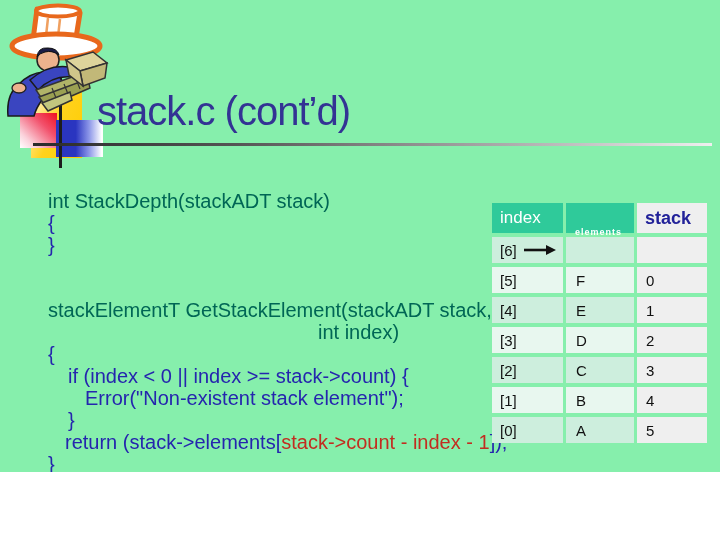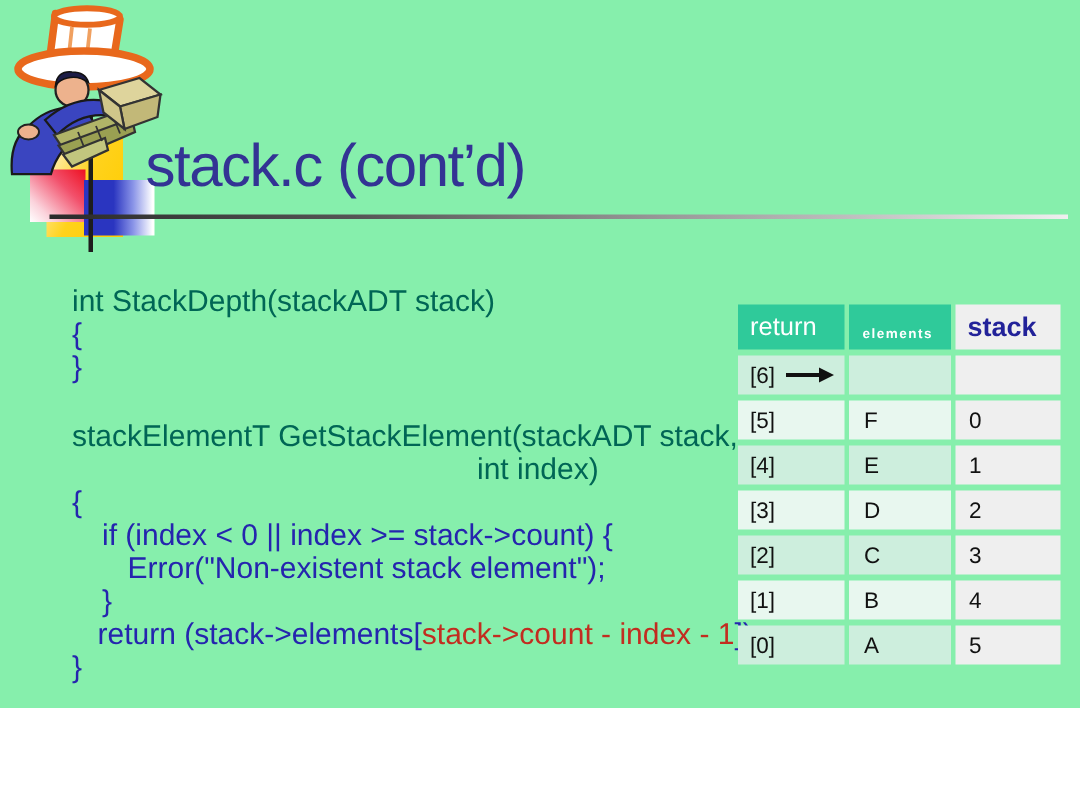--- a/index.html
+++ b/index.html
@@ -16,33 +16,33 @@
   .deco-vline{position:absolute;left:59px;top:76px;width:3px;height:92px;background:#1d1d1d;}
   .deco-hline{position:absolute;left:33px;top:143px;width:679px;height:3px;
     background:linear-gradient(90deg,#2a2a2a 0%,#555 30%,#8d8d8d 55%,#bdbdbd 78%,#efefef 100%);}
   .clipart{position:absolute;left:6px;top:2px;}
 
   .title{position:absolute;left:97px;top:89px;margin:0;font-size:40px;font-weight:400;
     color:#333394;letter-spacing:-1px;white-space:nowrap;}
 
   .code{position:absolute;left:48px;font-size:20px;line-height:22px;white-space:pre;}
   .code1{top:190px;}
-  .code2{top:280px;}
+  .code2{top:299px;}
   .c-teal{color:#006655;}
   .c-blue{color:#2525ae;}
   .c-red{color:#c22d20;}
 
   
   .stack-table{position:absolute;left:492px;top:203px;display:grid;
     grid-template-columns:71px 68px 70px;grid-template-rows:30px repeat(7,26px);
     gap:4px 3px;}
   .th,.td{display:flex;align-items:center;}
   .th-mint{background:#2fca9a;color:#ffffff;}
   .th-count{font-size:17px;padding-left:8px;}
-  .th-elements{font-size:9px;font-weight:bold;letter-spacing:1px;padding-left:9px;align-items:flex-start;padding-top:14px;}
+  .th-elements{font-size:9px;font-weight:bold;letter-spacing:1px;padding-left:9px;align-items:flex-start;padding-top:24px;}
   .th-gray{background:#efefef;color:#222299;font-weight:bold;font-size:18px;padding-left:8px;}
   .td{font-size:15px;color:#111;}
   .td-count{padding-left:8px;}
   .td-elements{padding-left:10px;}
   .td-index{background:#efefef;padding-left:9px;}
   .shade-dark{background:#cdeedd;}
   .shade-light{background:#e8f7ef;}
   .arrow-wrap{margin-left:7px;display:flex;align-items:center;}
 
   .pagenum{position:absolute;left:678px;top:498px;font-size:13px;color:#7a7a7a;}
@@ -84,21 +84,21 @@
     <path d="M60,58 L74,69 L77,84 L63,73 Z" fill="#d0c68a" stroke="#333" stroke-width="1.5"></path>
   </svg>
 
   <h1 class="title">stack.c (cont’d)</h1>
 
   <div class="code code1" id="code1"><div class="code-line"><span class="c-teal">int StackDepth(stackADT stack)</span></div><div class="code-line"><span class="c-blue">{</span></div><div class="code-line"><span class="c-blue">}</span></div></div>
   <div class="code code2" id="code2"><div class="code-line"><span class="c-teal">stackElementT GetStackElement(stackADT stack,</span></div><div class="code-line" style="padding-left: 270px;"><span class="c-teal">int index)</span></div><div class="code-line"><span class="c-blue">{</span></div><div class="code-line" style="padding-left: 20px;"><span class="c-blue">if (index &lt; 0 || index &gt;= stack-&gt;count) {</span></div><div class="code-line" style="padding-left: 37px;"><span class="c-blue">Error("Non-existent stack element");</span></div><div class="code-line" style="padding-left: 20px;"><span class="c-blue">}</span></div><div class="code-line" style="padding-left: 17px;"><span class="c-blue">return (stack-&gt;elements[</span><span class="c-red">stack-&gt;count - index - 1</span><span class="c-blue">]);</span></div><div class="code-line"><span class="c-blue">}</span></div></div>
 
   <div class="stack-table" id="stack-table">
     <div class="th th-mint th-count">
-      <span>return</span>
+      <span>index</span>
     </div>
     <div class="th th-mint th-elements">
       <span>elements</span>
     </div>
     <div class="th th-gray">
       <span>stack</span>
     </div>
   <div class="td td-count shade-dark">
         <span>[6]</span>
         <span class="arrow-wrap">

